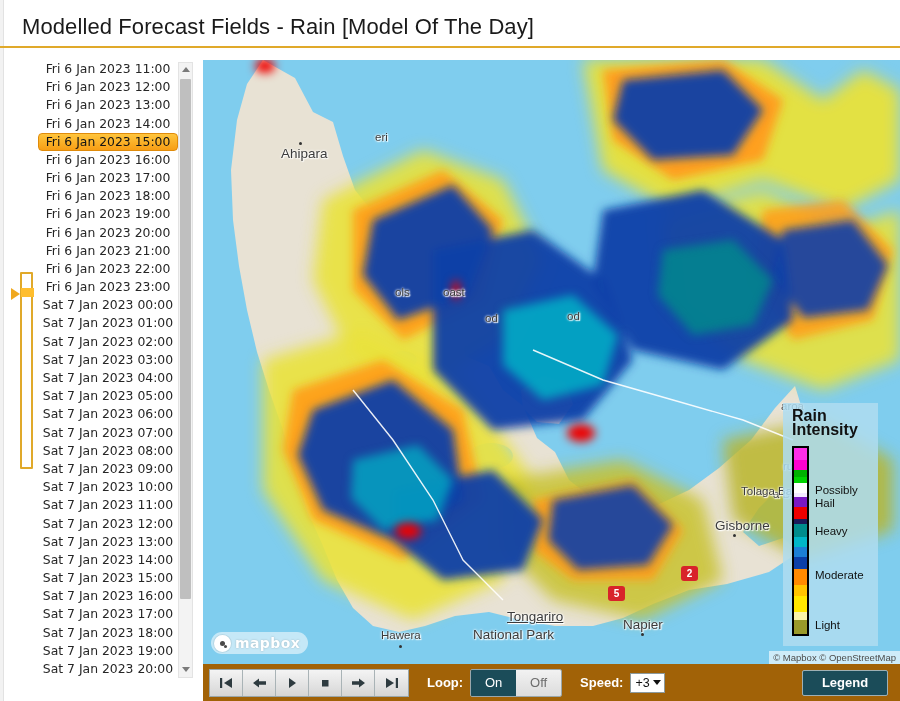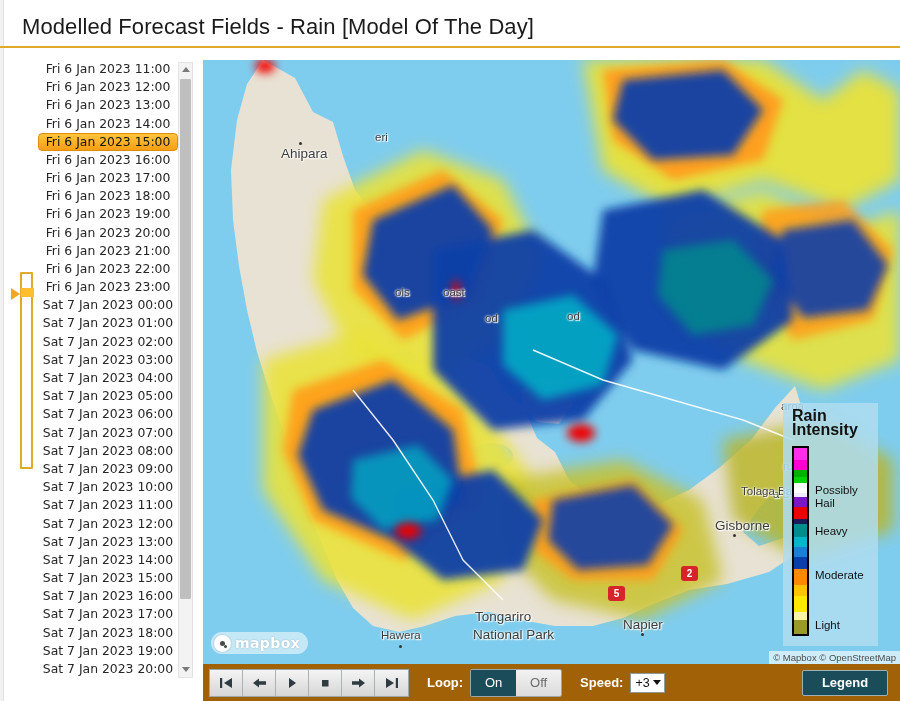--- a/index.html
+++ b/index.html
@@ -479,21 +479,21 @@
         <div class="map-label" style="left: 240px; top: 226px;">oast</div>
         <div class="map-label" style="left: 282px; top: 252px;">od</div>
         <div class="map-label" style="left: 578px; top: 340px;">aroa</div>
         <div class="map-label" style="left: 580px; top: 400px;">ru B</div>
         <div class="map-label" style="left: 570px; top: 428px;">a Bay</div>
         <div class="map-label" style="left: 538px; top: 425px;">Tolaga Ba</div>
         <div class="map-label big" style="left: 512px; top: 458px;">Gisborne</div>
         <div class="map-dot" style="left: 530px; top: 474px;"></div>
         <div class="map-label big" style="left: 420px; top: 557px;">Napier</div>
         <div class="map-dot" style="left: 438px; top: 573px;"></div>
-        <div class="map-label big" style="left: 272px; top: 549px;">Tongariro</div>
+        <div class="map-label big" style="left: 304px; top: 549px; text-decoration: underline;">Tongariro</div>
         <div class="map-label big" style="left: 270px; top: 567px;">National Park</div>
         <div class="map-label" style="left: 178px; top: 569px;">Hawera</div>
         <div class="map-dot" style="left: 196px; top: 585px;"></div>
         <div class="map-label" style="left: 364px; top: 250px;">od</div>
       </div>
     <div id="map-shields">
         <div class="hwy-shield" style="left: 405px; top: 526px;">5</div>
         <div class="hwy-shield" style="left: 478px; top: 506px;">2</div>
       </div>
 

